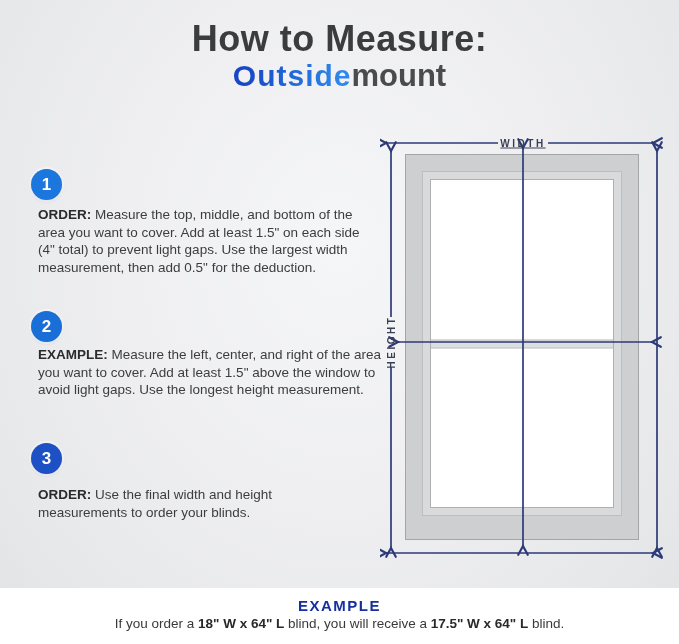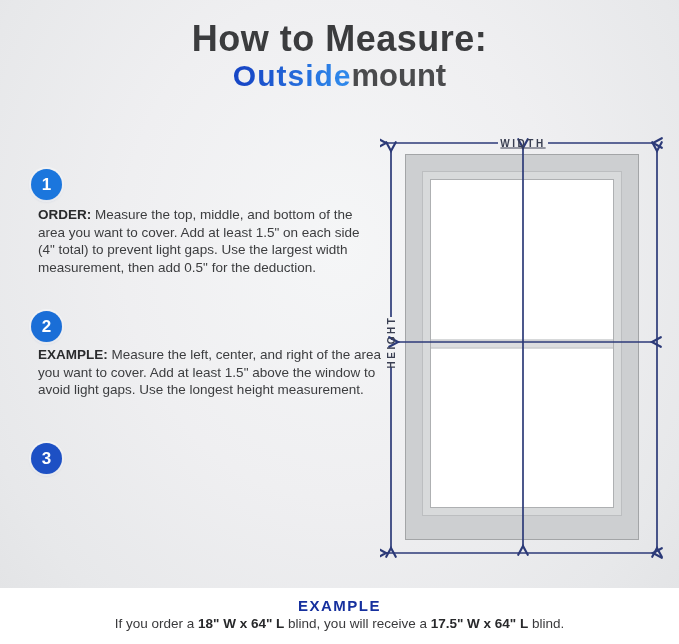--- a/index.html
+++ b/index.html
@@ -85,20 +85,21 @@
     </div>
   </div>
 
   <div class="badge" id="badge1" style="background: rgb(27, 118, 221);">1</div>
   <p class="step-text" id="text1"><b>ORDER:</b><span> Measure the top, middle, and bottom of the area you want to cover. Add at least 1.5" on each side (4" total) to prevent light gaps. Use the largest width measurement, then add 0.5" for the deduction.</span></p>
 
   <div class="badge" id="badge2" style="background: rgb(26, 110, 215);">2</div>
   <p class="step-text" id="text2"><b>EXAMPLE:</b><span> Measure the left, center, and right of the area you want to cover. Add at least 1.5" above the window to avoid light gaps. Use the longest height measurement.</span></p>
 
   <div class="badge" id="badge3" style="background: rgb(29, 80, 196);">3</div>
+  <p class="step-text" id="text3"><b>ORDER:</b><span> Use the final width and height measurements to order your blinds.</span></p>
 
   <div class="diagram">
 
     <div class="win-outer">
       <div class="win-sash">
         <div class="win-glass">
           <div class="win-muntin"></div>
         </div>
       </div>
     </div>

